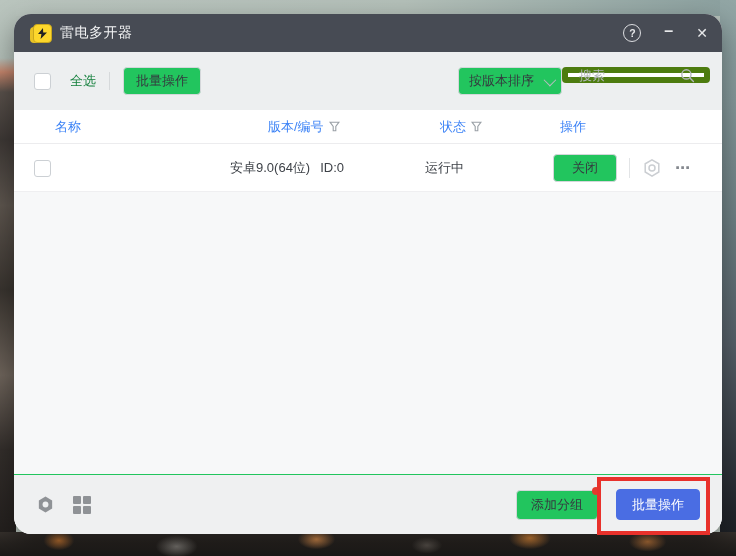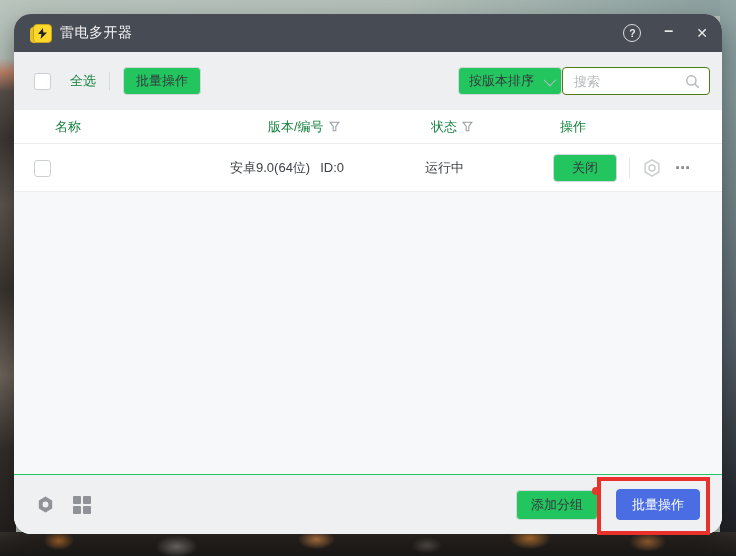--- a/index.html
+++ b/index.html
@@ -45,28 +45,28 @@
   
   .toolbar{height:58px;flex:0 0 58px;background:#edeff0;position:relative;display:flex;align-items:center;padding-left:20px;}
   .checkbox{width:15px;height:15px;background:#fff;border:1px solid #ccd0d4;border-radius:3px;flex:0 0 auto;}
   .selall-label{font-size:13px;color:#15803d;margin-left:19px;}
   .v-divider{width:1px;height:18px;background:#d6d9db;margin:0 13px;}
   .btn{background:#22c55e;border:1px solid #d4d7da;border-radius:4px;font-size:13px;color:#35393f;display:inline-flex;align-items:center;justify-content:center;}
   .batch-btn{height:28px;padding:0 12px;}
   .toolbar-right{position:absolute;right:12px;top:15px;display:flex;}
   .sort-dd{width:104px;height:28px;box-sizing:border-box;padding:0 8px 0 10px;justify-content:space-between;}
   .chev{width:8px;height:8px;border-right:1.4px solid #b9bcc1;border-bottom:1.4px solid #b9bcc1;transform:rotate(45deg) translateY(-2px);}
-  .search-box{width:148px;height:28px;box-sizing:border-box;background:#fff;border:1px solid #4d7c0f;border-radius:4px;display:flex;align-items:center;padding:0 9px;}
+  .search-box{width:148px;height:16px;box-sizing:border-box;background:#fff;border:6px solid #4d7c0f;border-radius:4px;display:flex;align-items:center;padding:0 9px;}
   .search-box input{border:0;outline:0;flex:1;min-width:0;font-size:13px;color:#4a4e54;background:transparent;font-family:inherit;}
   .search-box input::placeholder{color:#b3b6bb;}
 
   
   .thead{height:33px;flex:0 0 33px;background:#fff;position:relative;border-bottom:1px solid #ececee;}
-  .thead .cell{position:absolute;top:0;height:33px;display:flex;align-items:center;gap:5px;font-size:13px;color:#15803d;}
-  .c-name{left:41px;} .c-ver{left:216px;margin-left:38px;} .c-status{left:417px;} .c-op{left:546px;}
+  .thead .cell{position:absolute;top:0;height:33px;display:flex;align-items:center;gap:5px;font-size:13px;color:#3b82f6;}
+  .c-name{left:41px;} .c-ver{left:216px;margin-left:38px;} .c-status{left:426px;} .c-op{left:546px;}
   .funnel{display:block;}
   .trow{height:47px;flex:0 0 47px;background:#fff;position:relative;border-bottom:1px solid #efeff1;}
   .trow .cell{position:absolute;top:0;height:47px;display:flex;align-items:center;font-size:13px;color:#3e4248;}
   .row-check{position:absolute;left:20px;top:16px;}
   .row-name{left:41px;color:#24272c;font-weight:bold;}
   .row-ver{left:216px;}
   .row-ver .idpart{margin-left:10px;}
   .row-status{left:411px;color:#5b7ce2;}
   .row-ops{left:539px;gap:0;}
   .close-btn{width:64px;height:28px;}

